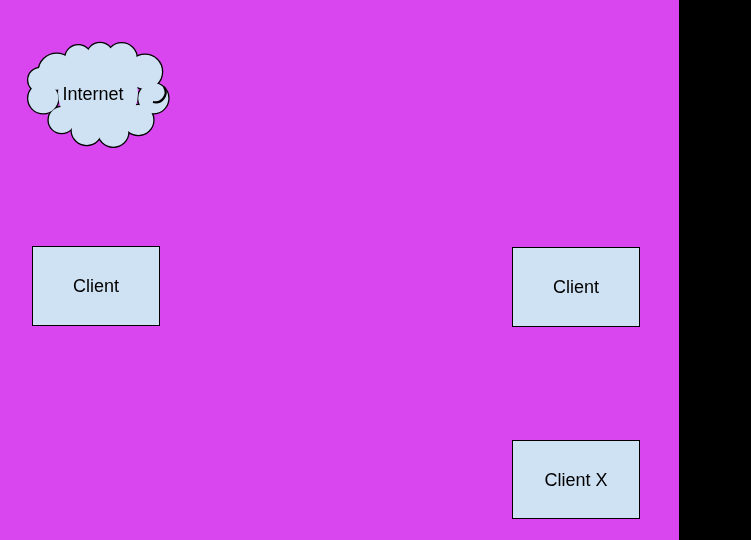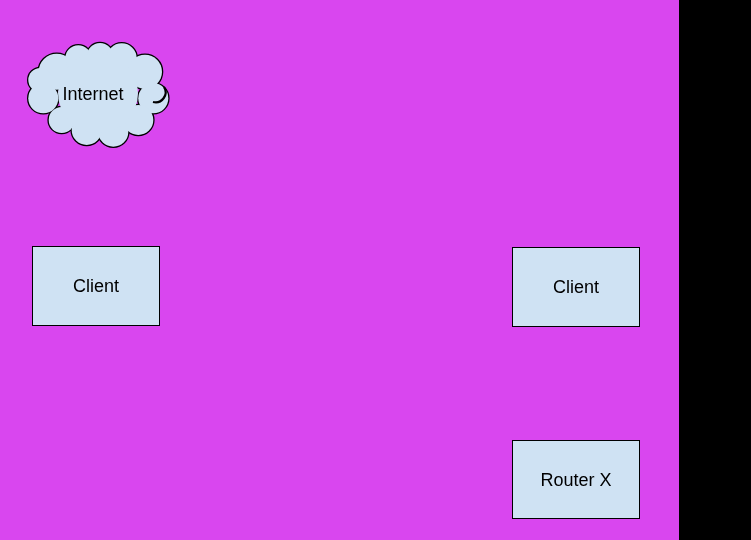--- a/index.html
+++ b/index.html
@@ -107,16 +107,16 @@
 
   <div class="box-node linode">
     <span class="node-label">Client</span>
   </div>
 
   <div class="box-node router">
     <span class="node-label">Client</span>
   </div>
 
   <div class="box-node clientx">
-    <span class="node-label">Router X</span>
+    <span class="node-label">Client X</span>
   </div>
 
 </div>
 
 </body></html>

